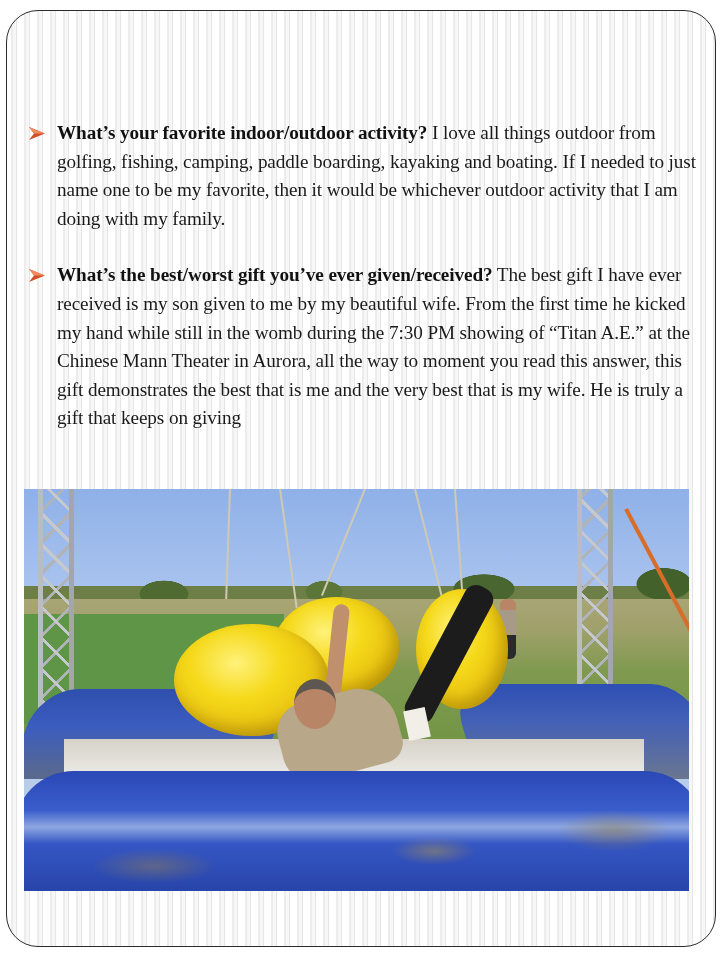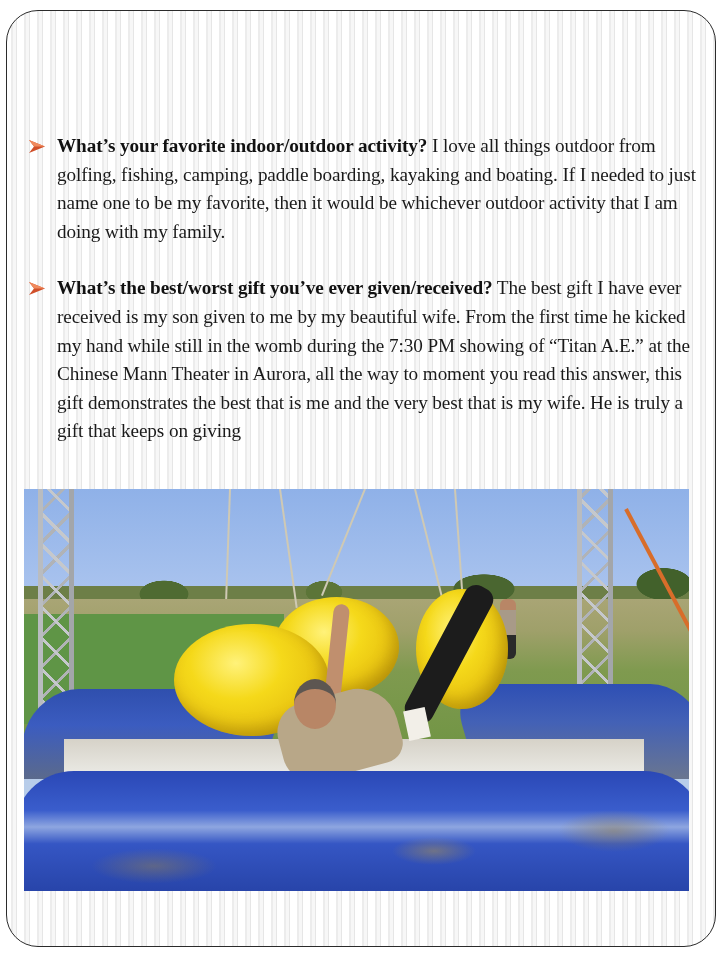--- a/index.html
+++ b/index.html
@@ -19,21 +19,20 @@
         #f7f7f7 6px, #f7f7f7 9px,
         #e6e6e6 9px, #e6e6e6 10px,
         #ffffff 10px, #ffffff 13px);
       overflow: hidden;
     }
 
     .bullets {
       position: absolute;
       left: 22px; top: 108px;
       width: 670px;
-      margin-top: 13px;
     }
     .bullet-item {
       position: relative;
       padding-left: 28px;
       font-size: 19.2px;
       line-height: 28.6px;
       color: #1a1a1a;
       letter-spacing: -0.1px;
     }
     .bullet-item + .bullet-item { margin-top: 28px; }

